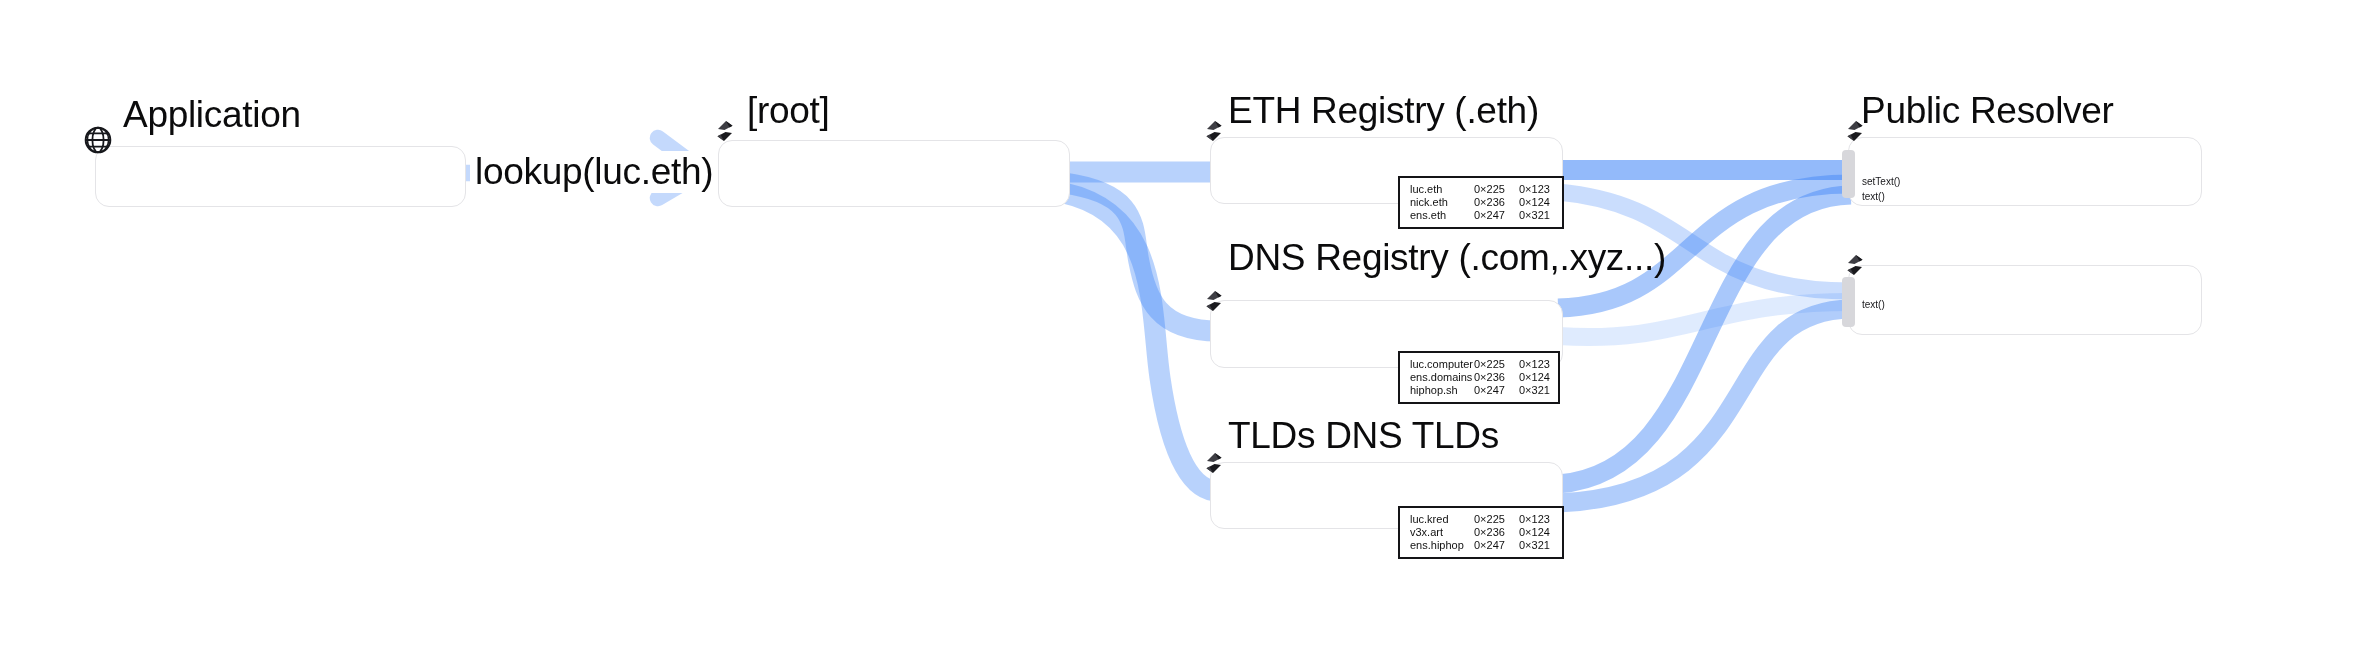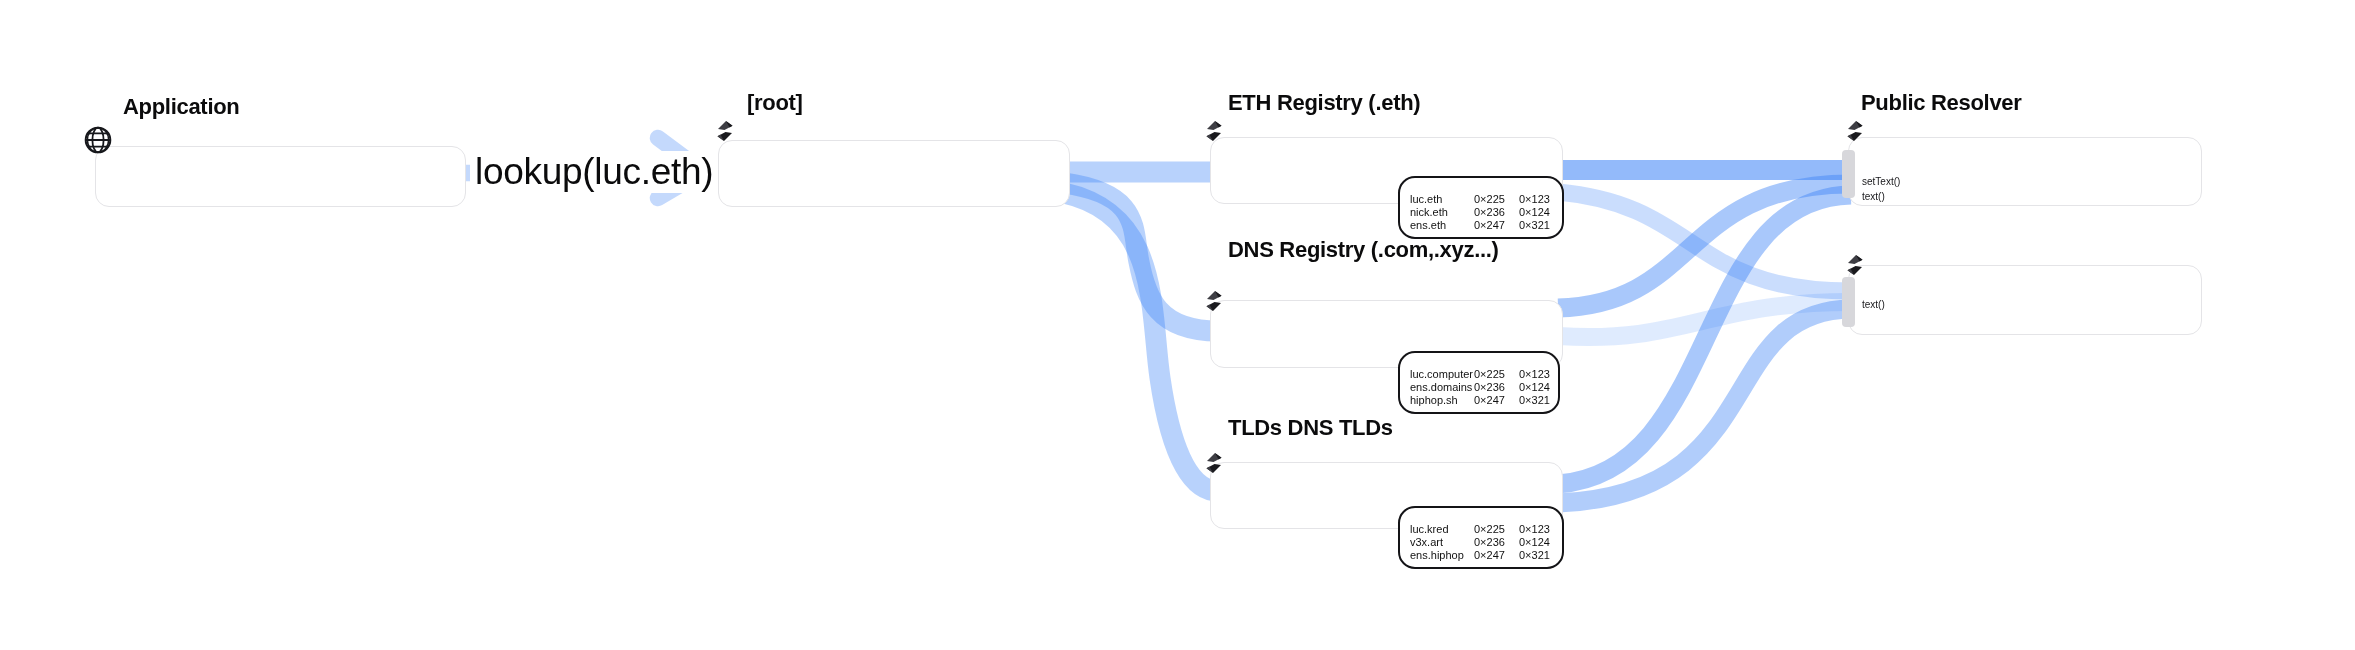--- a/index.html
+++ b/index.html
@@ -6,36 +6,36 @@
   .canvas{
     position:relative;width:2355px;height:650px;background:#ffffff;overflow:hidden;
     font-family:"Liberation Sans","DejaVu Sans",sans-serif;color:#0b0b0c;
   }
   svg.ribbons{position:absolute;left:0;top:0;z-index:1;}
   .node{
     position:absolute;background:#ffffff;border:1.5px solid var(--node-border,#e4e4e7);
     border-radius:14px;z-index:2;box-sizing:border-box;
   }
   .nlabel{
-    position:absolute;z-index:4;font-size:22px;font-weight:700;letter-spacing:-0.3px;
+    position:absolute;z-index:4;font-size:37px;font-weight:400;letter-spacing:-0.3px;
     white-space:nowrap;color:#0b0b0c;
   }
   .icon{position:absolute;z-index:5;line-height:0;}
   .port{
     position:absolute;z-index:3;width:13px;border-radius:4px;
     background:var(--port,#d7d7db);
   }
   .methods{
     position:absolute;z-index:5;font-size:10px;line-height:15px;color:#17171a;
     white-space:nowrap;
   }
   .methods span{display:block;}
   .rtable{
     position:absolute;z-index:6;background:#ffffff;border:2.5px solid #141417;
-    border-radius:17px;padding:15px 4px 5px 10px;box-sizing:border-box;
+    border-radius:0;padding:5px 4px 5px 10px;box-sizing:border-box;
   }
   .trow{
     display:grid;grid-template-columns:64px 45px 41px;
     font-size:11px;line-height:13px;color:#111;white-space:nowrap;
   }
   .chip{
     position:absolute;z-index:4;background:#ffffff;padding:0 5px;
     font-size:37px;font-weight:500;letter-spacing:-0.3px;white-space:nowrap;
   }
 </style>

